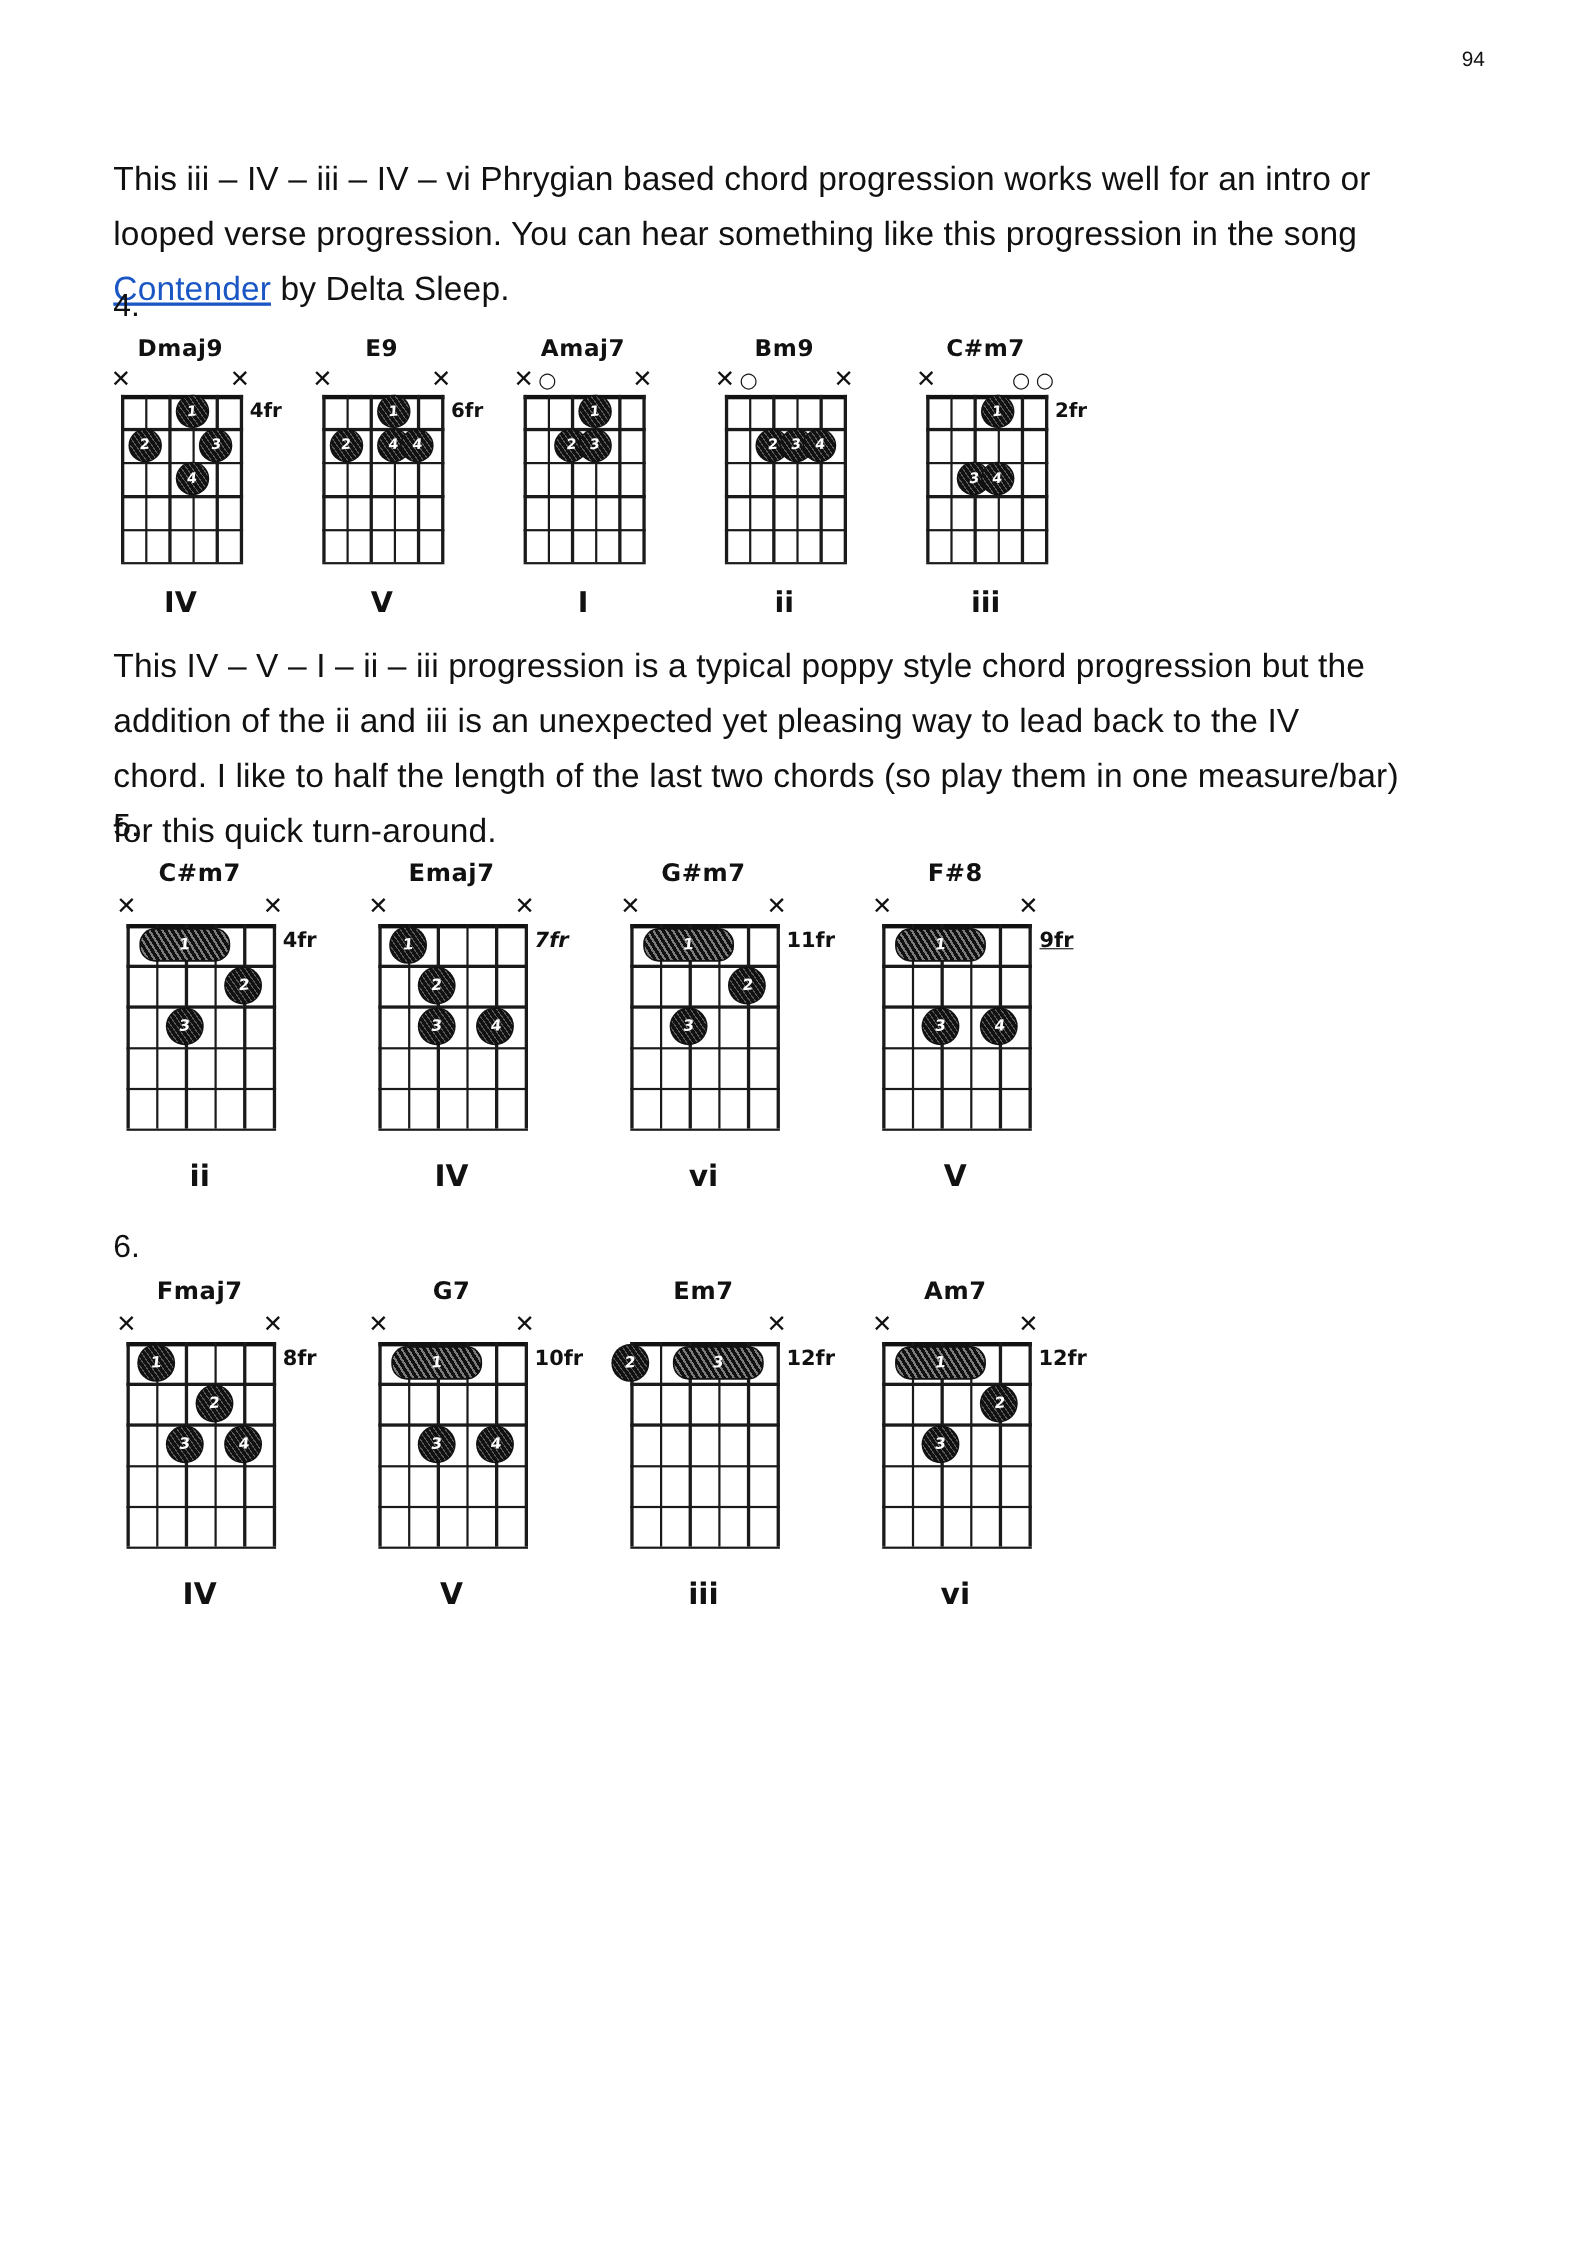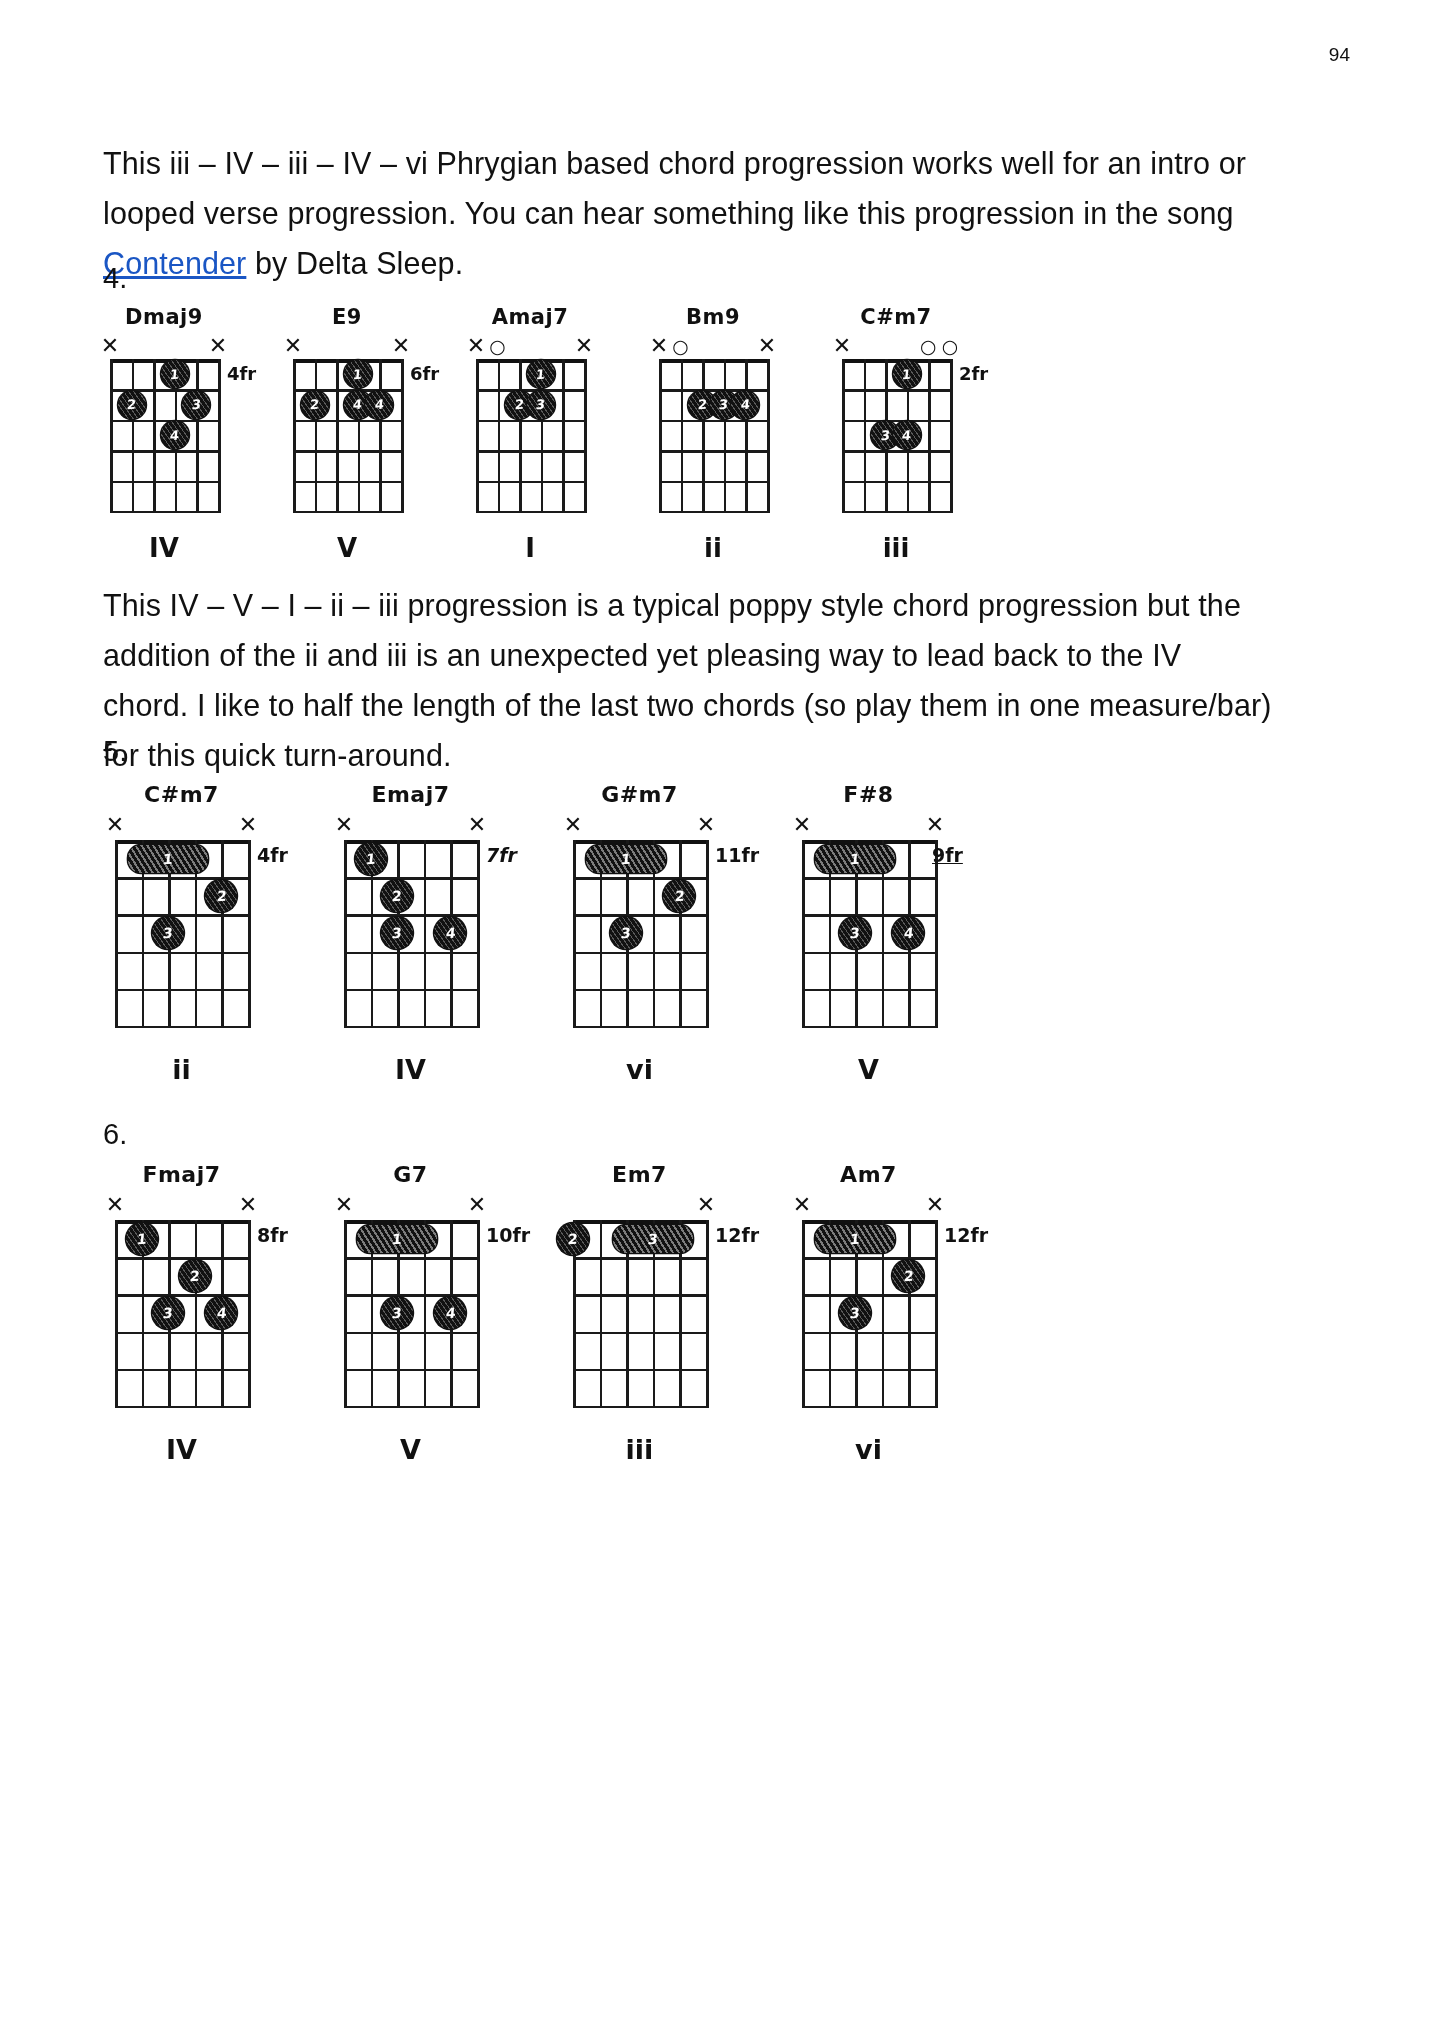--- a/index.html
+++ b/index.html
@@ -363,21 +363,21 @@
           <div class="barre" style="left: 13px; width: 80.4px; height: 28px; top: 18.6px; font-size: 14px;">
             <span>1</span>
           </div>
           <div class="dot" style="width: 32px; height: 32px; left: 53.2px; top: 93px; font-size: 14px;">
             <span>3</span>
           </div>
           <div class="dot" style="width: 32px; height: 32px; left: 106.4px; top: 93px; font-size: 14px;">
             <span>4</span>
           </div>
         </div>
-        <div class="fretlabel" style="left: 130px; top: 62px; font-size: 19px; text-decoration: underline;">9fr</div>
+        <div class="fretlabel" style="left: 143px; top: 62px; font-size: 19px; text-decoration: underline;">9fr</div>
         <div class="roman" style="top: 272px; font-size: 27px;">V</div>
       </div>
     </div>
 
   <div class="item-num" style="left:103px;top:1118px;">6.</div>
   <div class="chordset" id="set2" style="left:115px;top:1162px;">
       <div class="chord" style="left: 0px; width: 133px;">
         <div class="chord-name" style="top: 0px; font-size: 22px;">Fmaj7</div>
         <div class="marks" style="top: 32px; width: 133px;">
           <span class="mk x" style="left: 0px;"></span>

